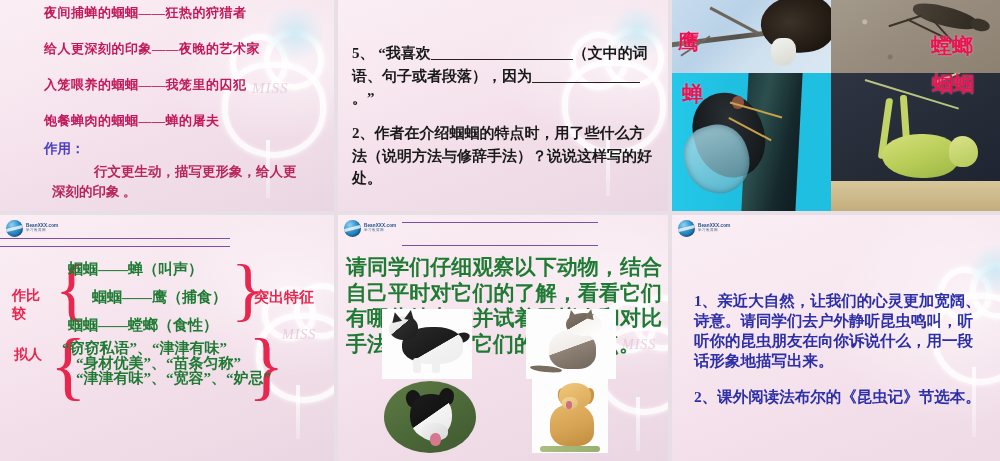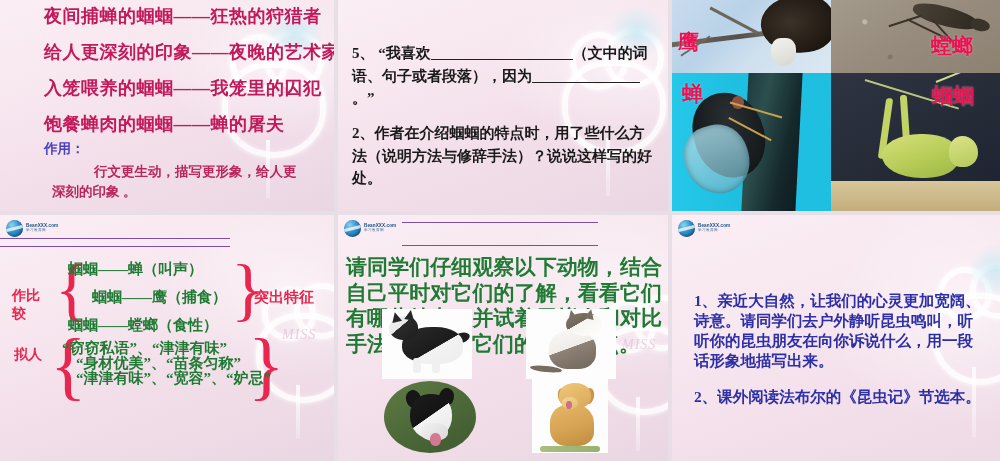--- a/index.html
+++ b/index.html
@@ -26,21 +26,21 @@
   .heart .miss{position:absolute;color:rgba(228,200,218,.85);font-style:italic;
     font-family:"Liberation Serif",serif;letter-spacing:1px;}
   .blueflec{position:absolute;border-radius:50%;
     background:radial-gradient(circle,rgba(200,232,244,.85) 0%,rgba(210,236,246,.25) 55%,rgba(255,255,255,0) 72%);}
 
   
   .line{ font-family:"Liberation Serif","DejaVu Serif",serif; white-space:nowrap;}
 
   
   #s1{left:0;top:0;width:334px;height:211px;}
-  #s1 .poem{position:absolute;left:44px;font-size:18px;color:#c2195b;font-weight:bold;
+  #s1 .poem{position:absolute;left:44px;font-size:13px;color:#c2195b;font-weight:bold;
             font-family:"Liberation Serif",serif;letter-spacing:.5px;}
   #s1 .p0{top:4px}  #s1 .p1{top:40px} #s1 .p2{top:76px} #s1 .p3{top:112px}
   #s1 .fn{position:absolute;left:44px;top:140px;font-size:13.5px;color:#4a3fbf;font-weight:bold;
           font-family:"Liberation Serif",serif;}
   #s1 .eff{position:absolute;left:52px;top:162px;width:250px;font-size:13.5px;color:#b8265c;
           font-weight:bold;font-family:"Liberation Serif",serif;line-height:1.45;text-indent:42px;}
 
   
   #s2{left:338px;top:0;width:330px;height:211px;}
   #s2 .q{position:absolute;left:14px;width:306px;color:#1a1a1a;font-weight:bold;
@@ -294,21 +294,21 @@
       <div class="ph-katy">
         <div class="comb"></div>
         <div class="ant"></div>
           <div class="ant2"></div>
         <div class="leg hind1"></div>
           <div class="leg hind2"></div>
         <div class="bdy"></div>
           <div class="hd"></div>
       </div>
     </div>
-    <div class="cap" style="left:253px;top:82px;padding-left:7px;">蝈蝈</div>
+    <div class="cap" style="left:253px;top:70px;padding-left:7px;">蝈蝈</div>
   </div>
 
   <div class="slide pinkbg" id="s4">
     <div class="logo">
       <div class="globe"></div>
       <div class="lt">
         <b>BeanXXX.com</b>
         <i>学习教育网</i>
       </div>
     </div>

